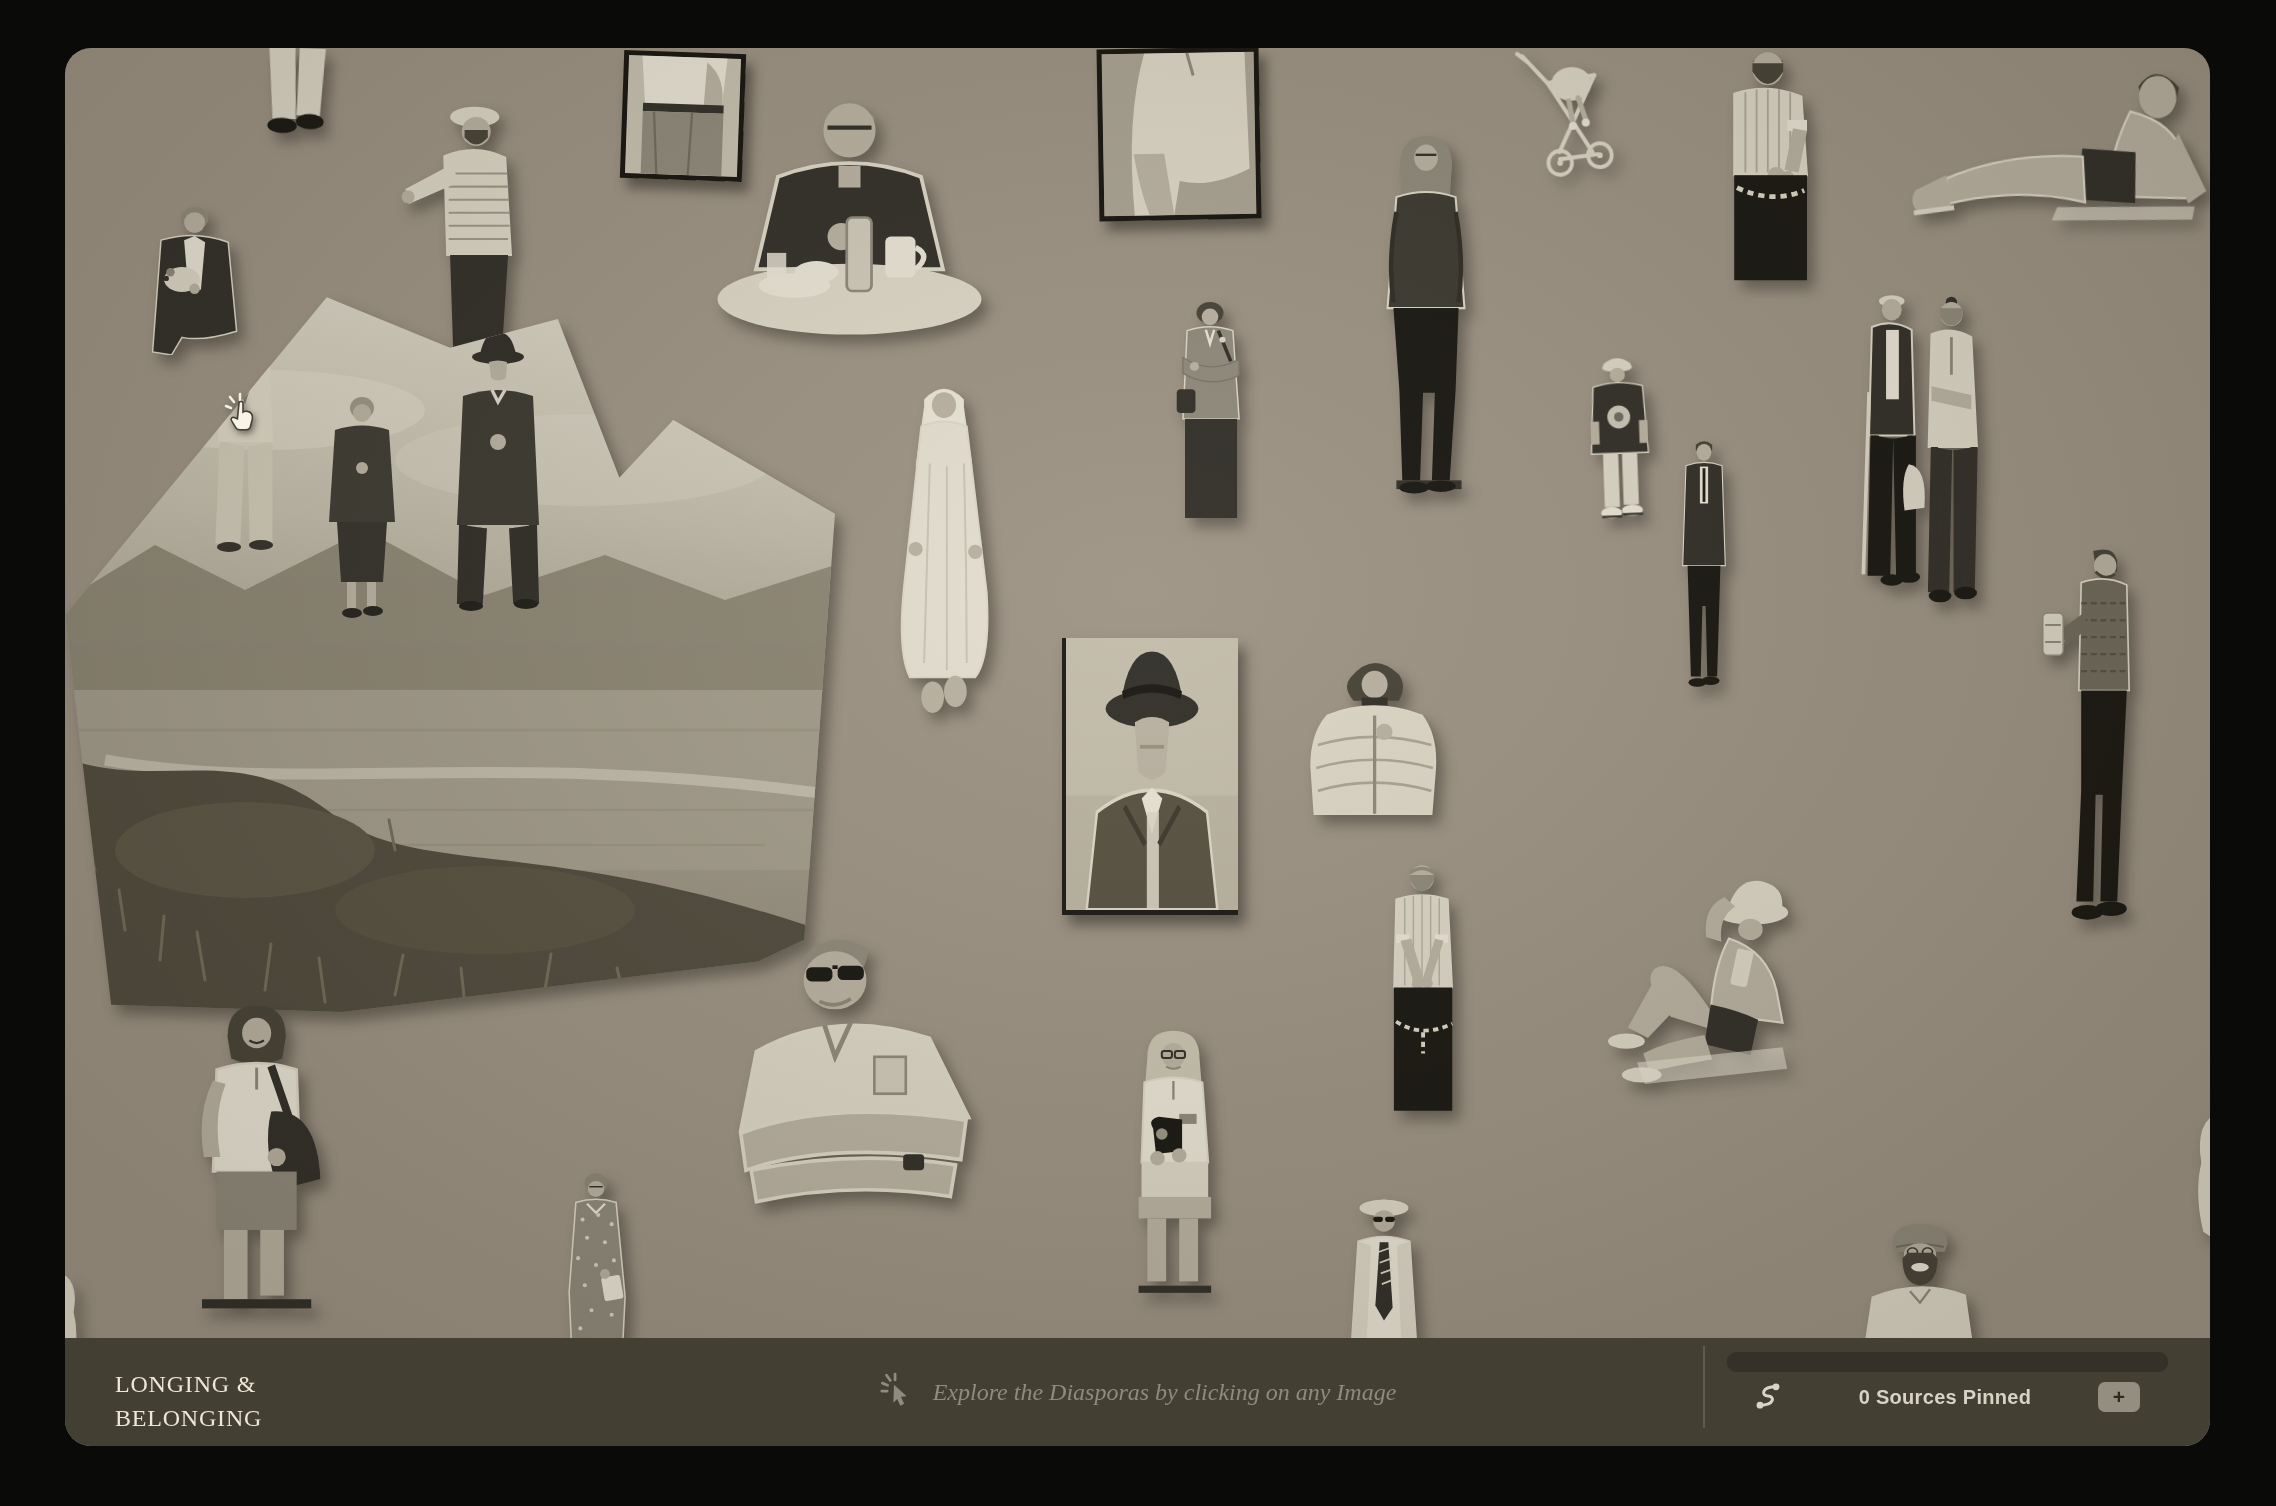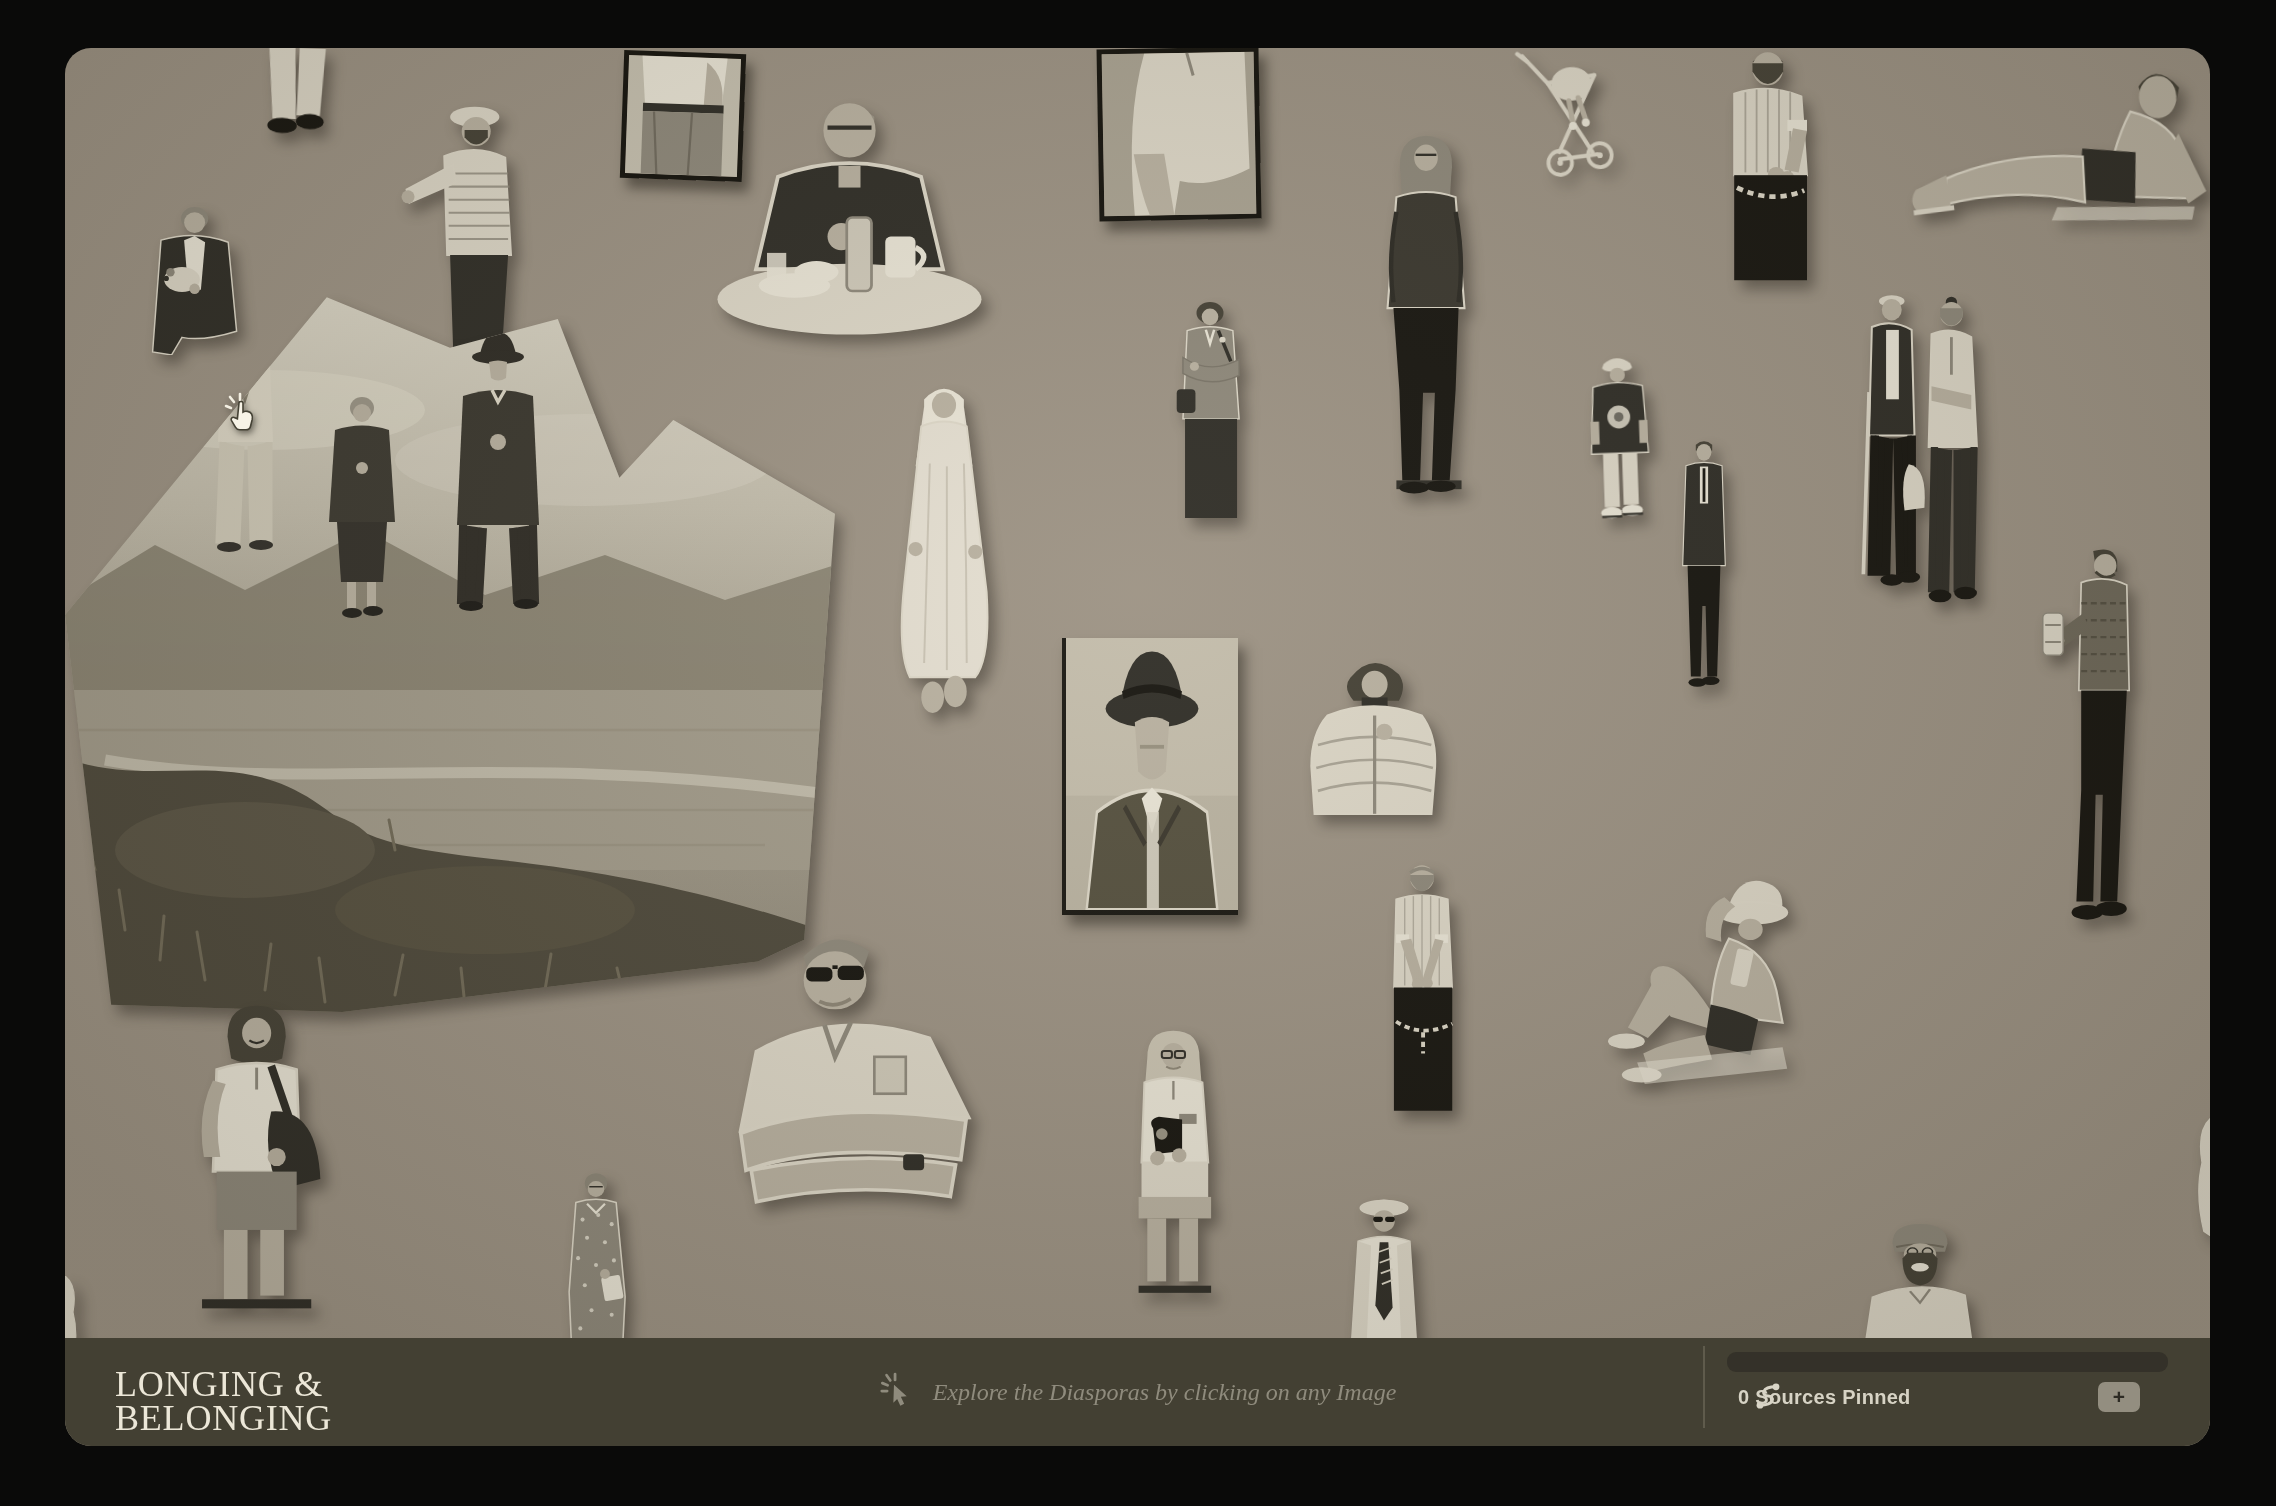--- a/index.html
+++ b/index.html
@@ -14,29 +14,29 @@
   .figure svg{display:block;width:100%;height:100%;}
   .figure.framed{border:5px solid #14120c;box-shadow:7px 10px 12px rgba(28,24,16,0.5);filter:none;}
   .figure.print{border-left:4px solid #191711;border-bottom:5px solid #191711;
                 box-shadow:7px 10px 12px rgba(28,24,16,0.5);filter:none;}
   .clipbox{width:100%;height:100%;
            clip-path:polygon(0% 45%,34% 1%,50% 8%,64% 4%,72% 26%,79% 18%,100% 31%,96% 90%,90% 93%,36% 100%,6% 99%);
            background:linear-gradient(180deg,#d9d4c4 0%,#c2bcab 30%,#a8a190 55%,#8f8878 100%);}
   .cursor-overlay{position:absolute;z-index:6;filter:drop-shadow(2px 3px 3px rgba(20,18,12,.5));}
   .footer{position:absolute;left:0;right:0;bottom:0;height:108px;background:#434033;z-index:8;}
   .logo{position:absolute;left:50px;top:29px;color:#ece7d8;font-family:"Liberation Serif",serif;
-        font-size:36px;line-height:34px;letter-spacing:0.8px;}
+        font-size:24px;line-height:34px;letter-spacing:0.8px;}
   .hint{position:absolute;left:50%;top:50%;transform:translate(-50%,-50%);
         display:flex;align-items:center;gap:18px;color:#8f8b7d;white-space:nowrap;}
   .hint-text{font-family:"Liberation Serif",serif;font-style:italic;font-size:24px;text-align:center;}
   .v-divider{position:absolute;left:1638px;top:8px;height:82px;width:2px;background:#5f5b4c;}
   .tray{position:absolute;left:1662px;top:14px;width:441px;height:20px;border-radius:9px;background:#343129;}
   .route-btn{position:absolute;left:1686px;top:42px;width:34px;height:32px;background:none;border:none;
              padding:0;cursor:pointer;}
-  .pinned-label{position:absolute;left:1673px;top:48px;width:280px;color:#d7d3c5;
+  .pinned-label{position:absolute;left:1740px;top:48px;width:280px;text-align:center;color:#d7d3c5;
                 font-size:20px;font-weight:bold;letter-spacing:0.3px;}
   .add-btn{position:absolute;left:2033px;top:44px;width:42px;height:30px;border-radius:7px;
            background:#938e80;border:none;color:#2d2b24;font-size:21px;font-weight:bold;
            line-height:28px;text-align:center;padding:0;cursor:pointer;}
 </style>
 </head>
 <body>
 
 <div class="stage">
   <div class="window">

